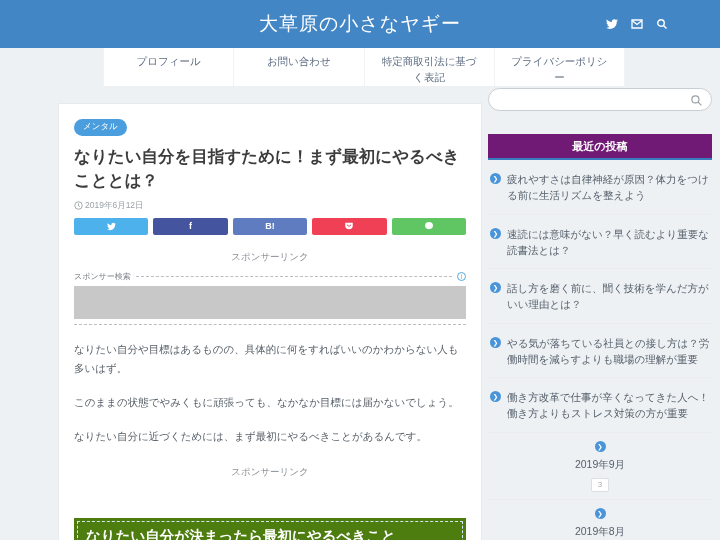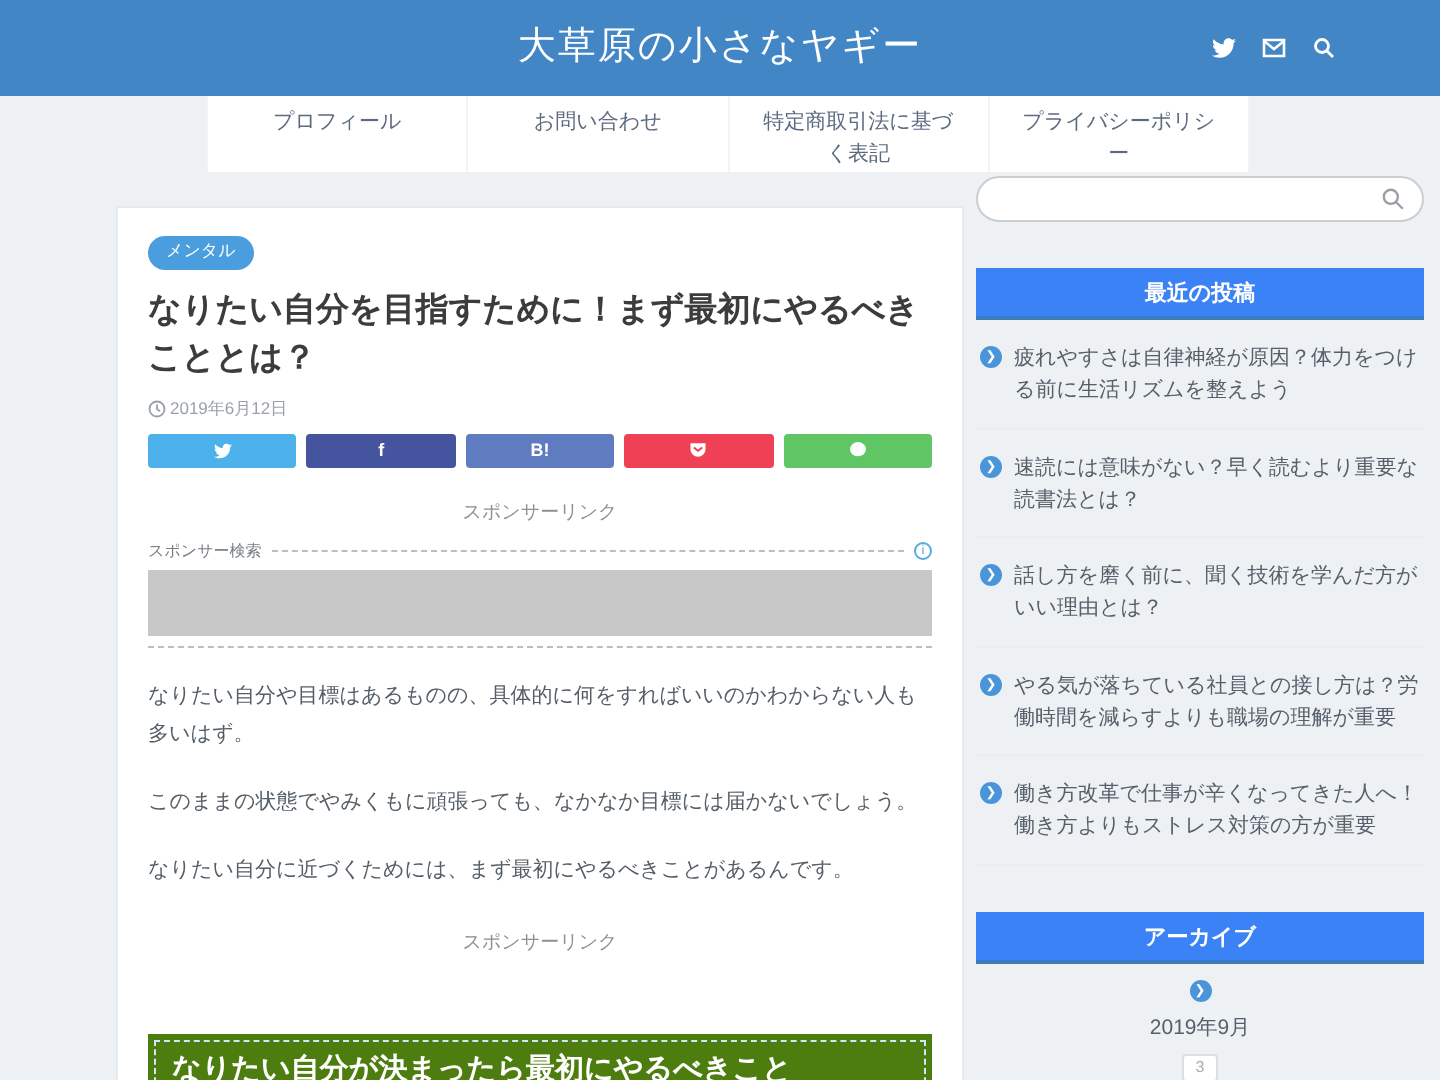--- a/index.html
+++ b/index.html
@@ -57,21 +57,21 @@
   }
   
   .sidebar { position:absolute; left:488px; top:88px; width:224px; height:452px; overflow:hidden; }
   .search-wrap { position:relative; }
   .search-input {
     width:100%; height:23px; border:1px solid #c9ced3; border-radius:12px; background:#fff;
     padding:0 28px 0 11px; font-size:10px; color:#555; outline:none;
   }
   .search-icon-btn { position:absolute; right:9px; top:5px; width:13px; height:13px; cursor:pointer; }
   .widget-title {
-    margin-top:23px; background:#3b82f6; border-bottom:2px solid #3a7cbd; color:#fff;
+    margin-top:23px; background:#701a75; border-bottom:2px solid #3a7cbd; color:#fff;
     text-align:center; font-size:11px; font-weight:bold; padding:5px 16px 4px; cursor:default;
   }
   .post-item { display:flex; gap:6px; padding:11px 2px 10px; border-bottom:1px solid #ececec; cursor:pointer; }
   .circle-icon {
     flex:0 0 auto; width:11px; height:11px; margin-top:2px; background:#4a95d9; border-radius:50%;
     color:#fff; font-size:6.5px; line-height:11px; text-align:center;
   }
   .post-label { font-size:10.5px; color:#55606b; line-height:1.55; }
   .arch-item { display:flex; align-items:center; gap:6px; padding:8px 2px 7px; border-bottom:1px solid #ececec; cursor:pointer;flex-direction:column; }
   .arch-item .circle-icon { margin-top:0; }
@@ -204,21 +204,20 @@
     <div class="post-item">
       <span class="circle-icon">❯</span>
       <span class="post-label">やる気が落ちている社員との接し方は？労働時間を減らすよりも職場の理解が重要</span>
     </div>
     <div class="post-item">
       <span class="circle-icon">❯</span>
       <span class="post-label">働き方改革で仕事が辛くなってきた人へ！働き方よりもストレス対策の方が重要</span>
     </div>
   </div>
 
-  <div class="widget-title">アーカイブ</div>
   <div>
     <div class="arch-item">
       <span class="circle-icon">❯</span>
       <span class="arch-label">2019年9月</span>
       <span class="arch-count">3</span>
     </div>
     <div class="arch-item">
       <span class="circle-icon">❯</span>
       <span class="arch-label">2019年8月</span>
       <span class="arch-count">3</span>

